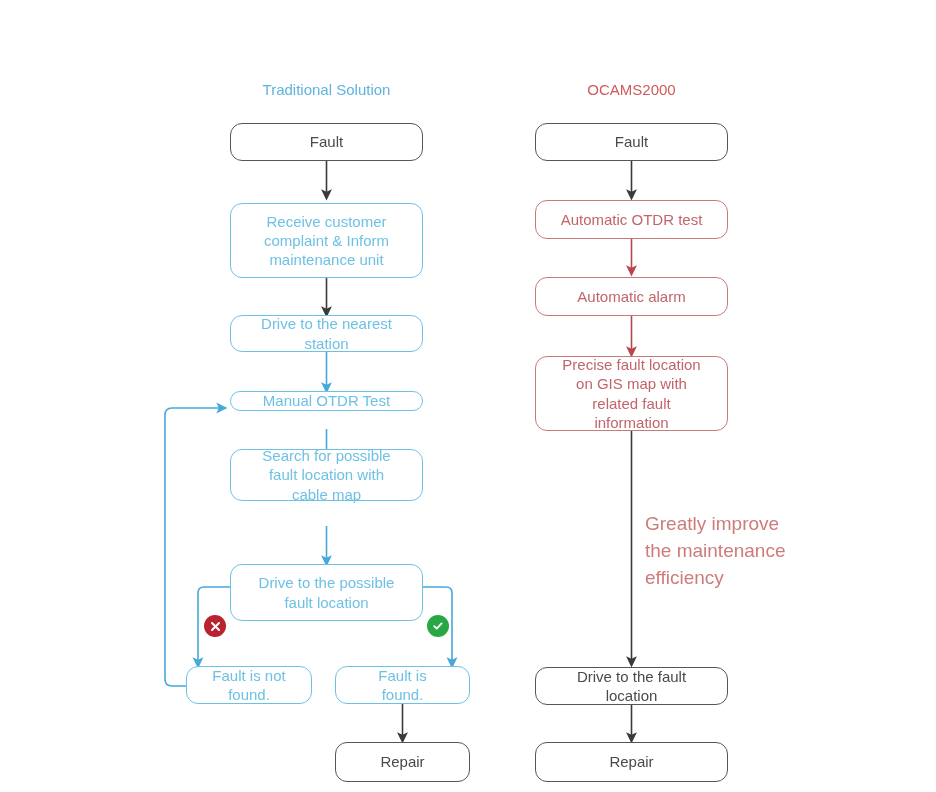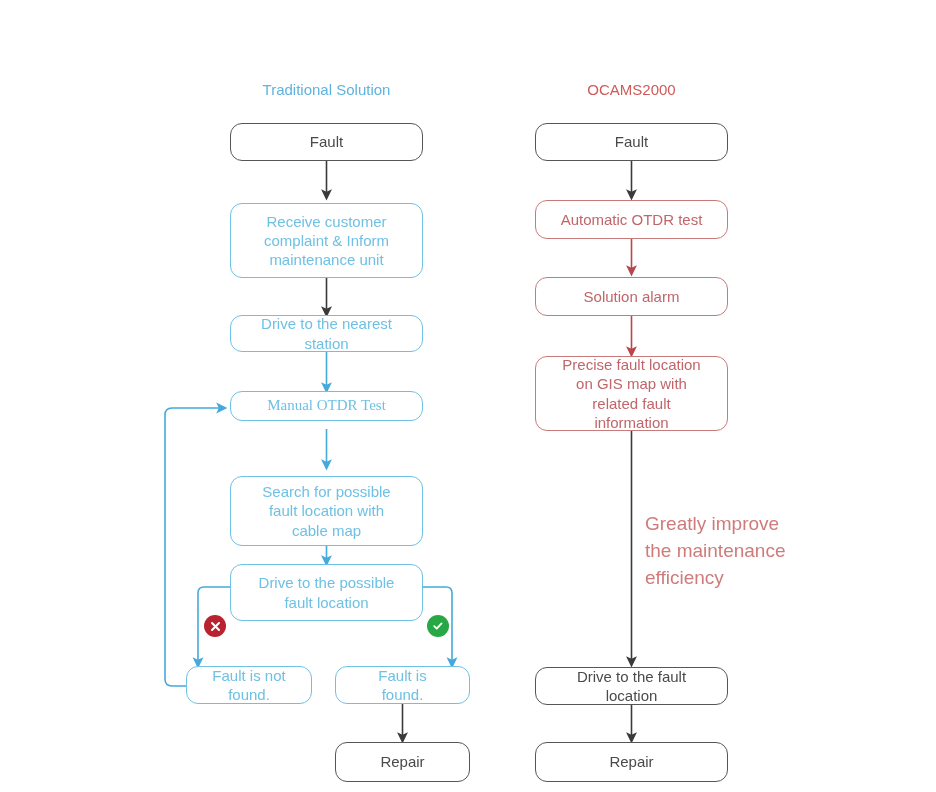--- a/index.html
+++ b/index.html
@@ -146,23 +146,23 @@
     <line x1="631.5" y1="431" x2="631.5" y2="662" stroke="#3A3A3A" stroke-width="1.6" marker-end="url(#ah-dark)"></line>
     <line x1="631.5" y1="705" x2="631.5" y2="738" stroke="#3A3A3A" stroke-width="1.6" marker-end="url(#ah-dark)"></line>
   </svg>
 
   <div class="node gray" style="left:230px; top:123px; width:193px; height:38px;">Fault</div>
 
   <div class="node blue" style="left:230px; top:203px; width:193px; height:75px;">Receive customer complaint &amp; Inform maintenance unit</div>
 
   <div class="node blue" style="left:230px; top:315px; width:193px; height:37px;">Drive to the nearest station</div>
 
-  <div class="node blue" style="left:230px; top:391px; width:193px; height:30px;font-family:Liberation Serif, serif;">Manual OTDR Test</div>
+  <div class="node blue" style="left:230px; top:391px; width:193px; height:20px;">Manual OTDR Test</div>
 
-  <div class="node blue" style="left:230px; top:476px; width:193px; height:70px;">Search for possible fault location with cable map</div>
+  <div class="node blue" style="left:230px; top:449px; width:193px; height:52px;">Search for possible fault location with cable map</div>
 
   <div class="node blue" style="left:230px; top:564px; width:193px; height:57px;">Drive to the possible fault location</div>
 
   <div class="node blue" style="left:186px; top:666px; width:126px; height:38px;">Fault is not found.</div>
 
   <div class="node blue" style="left:335px; top:666px; width:135px; height:38px;">Fault is found.</div>
 
   <div class="node gray" style="left:335px; top:742px; width:135px; height:40px;">Repair</div>
 
   <div class="badge fail" style="left:204px; top:615px;">
@@ -174,21 +174,21 @@
   <div class="badge pass" style="left:427px; top:615px;">
     <svg width="12" height="12" viewBox="0 0 12 12">
       <path d="M2.2,6.2 L4.7,8.6 L9.6,3.4" stroke="#ffffff" stroke-width="1.8" fill="none" stroke-linecap="round" stroke-linejoin="round"></path>
     </svg>
   </div>
 
   <div class="node gray" style="left:535px; top:123px; width:193px; height:38px;">Fault</div>
 
   <div class="node red" style="left:535px; top:200px; width:193px; height:39px;">Automatic OTDR test</div>
 
-  <div class="node red" style="left:535px; top:277px; width:193px; height:39px;">Solution alarm</div>
+  <div class="node red" style="left:535px; top:277px; width:193px; height:39px;">Automatic alarm</div>
 
   <div class="node red" style="left:535px; top:356px; width:193px; height:75px;">Precise fault location on GIS map with related fault information</div>
 
   <div class="node gray" style="left:535px; top:667px; width:193px; height:38px;">Drive to the fault location</div>
 
   <div class="node gray" style="left:535px; top:742px; width:193px; height:40px;">Repair</div>
 
   <div class="annotation" style="left:645px; top:511px;">Greatly improve the maintenance efficiency</div>
 
 </div>

